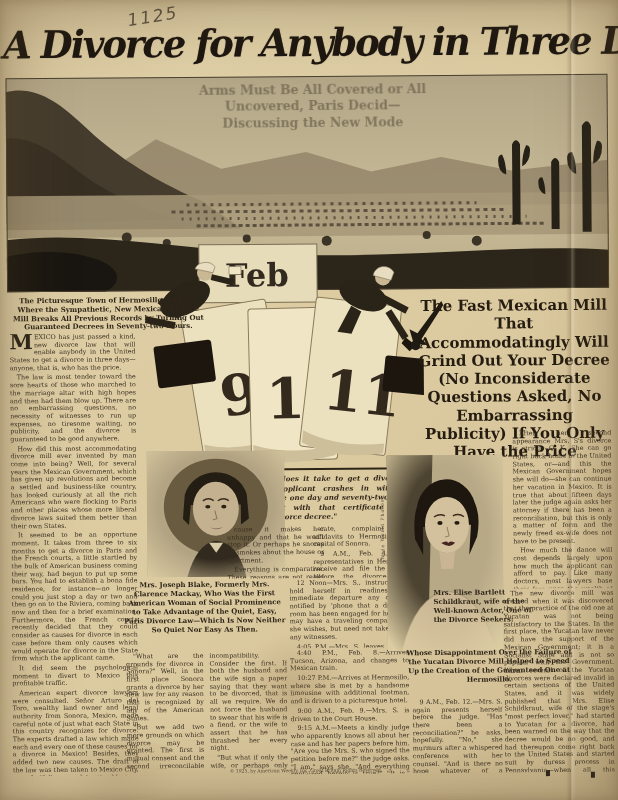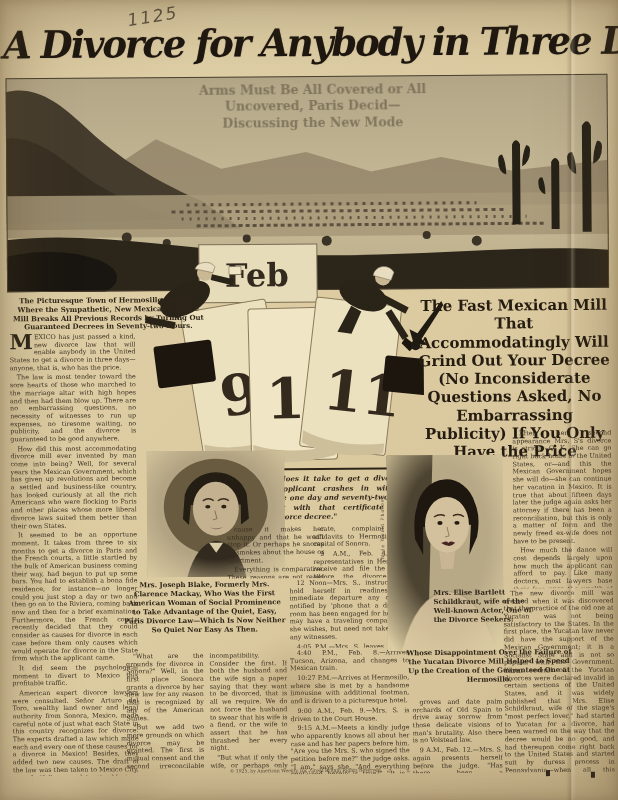--- a/index.html
+++ b/index.html
@@ -256,21 +256,20 @@
     <div class="abs capR2">Whose Disappointment Over the Failure of the Yucatan Divorce Mill Helped to Speed Up the Creation of the Guaranteed One at Hermosillo.</div>
 
     <div class="abs bodycol colR1">
         <p>After her second appearance Mrs. S's divorce is strictly O. K. She can go right back home to the United States, or—and this the Mexican Government hopes she will do—she can continue her vacation in Mexico. It is true that about fifteen days later the judge again asks her attorney if there has been a reconciliation, but this is only a matter of form and the newly freed ex-wife does not have to be present.</p>
         <p>How much the dance will cost depends largely upon how much the applicant can afford to pay. Like many doctors, most lawyers base their fees upon the wealth of their clients. Carfare and expenses to Hermosillo from the farthermost points in the United States would amount to less than $300, including the going and coming and stay at the hotel. The court charges altogether come close to $100, but the lawyer's fees—ah! that is another matter. Señor del Toro says that "one millionaire in Chicago" paid $10,000 for his decree. This seems to be a maximum price. The minimum appears to be around $1,150.</p>
       </div>
     <div class="abs bodycol colR2">
         <p>The new divorce mill was created when it was discovered that the practice of the old one at Yucatan was not being satisfactory to the States. In the first place, the Yucatan law never did have the support of the Mexican Government; it is a Socialist State and is not so popular with the Government. When several of the Yucatan divorces were declared invalid in certain sections of the United States, and it was widely published that Mrs. Elise Schildkraut, wife of the stage's "most perfect lover," had started to Yucatan for a divorce, had been warned on the way that the decree would be no good, and had thereupon come right back to the United States and started suit by duress process in Pennsylvania—when all this became public those interested decided that the time had come to put through a divorce law which would be legal in the States.</p>
       </div>
     <div class="abs bodycol colR3">
-        <p>groves and date palm orchards of Old Spain to drive away sorrow from those delicate visions of man's brutality. Also there is no Volstead law.</p>
         <p>9 A.M., Feb. 12.—Mrs. S. again presents herself before the judge. "Has there been a reconciliation?" he asks, hopefully. "No," she murmurs after a whispered conference with her counsel. "And is there no hope whatever of a reconciliation?" again asks the judge.</p>
       </div>
 
     <div class="abs copyright">© 1925, by American Weekly, Inc. Great Britain Rights Reserved.</div>
     <div class="abs mark m1"></div>
     <div class="abs mark m2"></div>
   </div>
 
   <div class="abs stain1"></div>
   <div class="abs stain2"></div>

